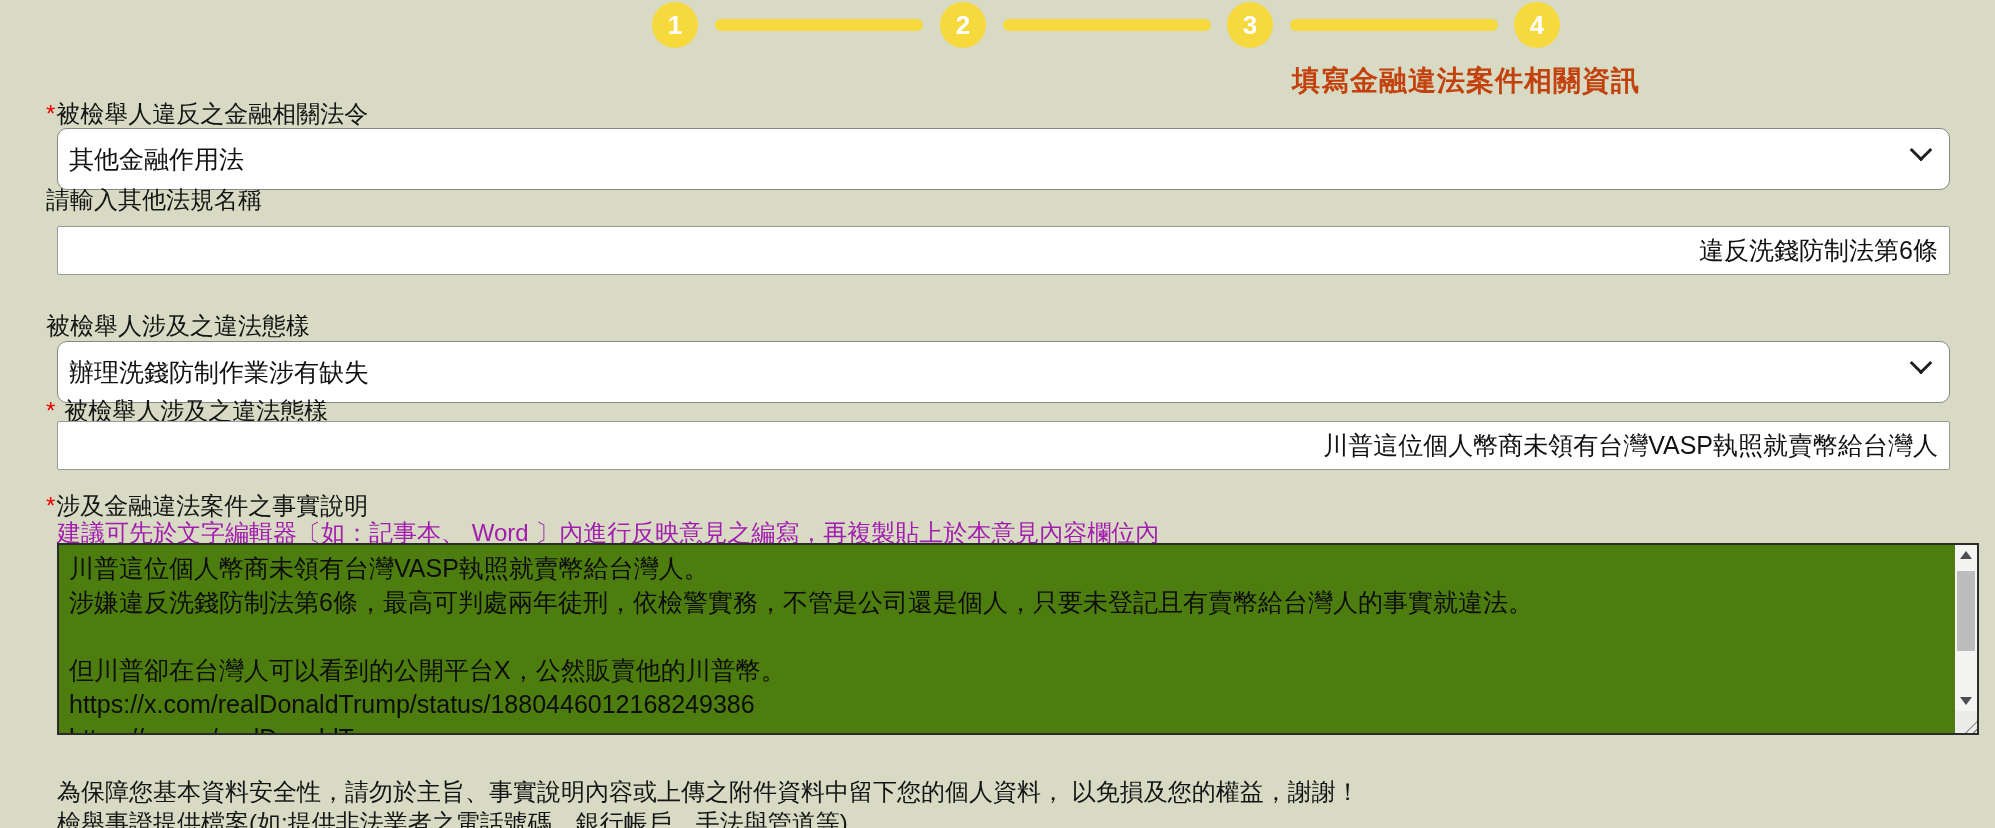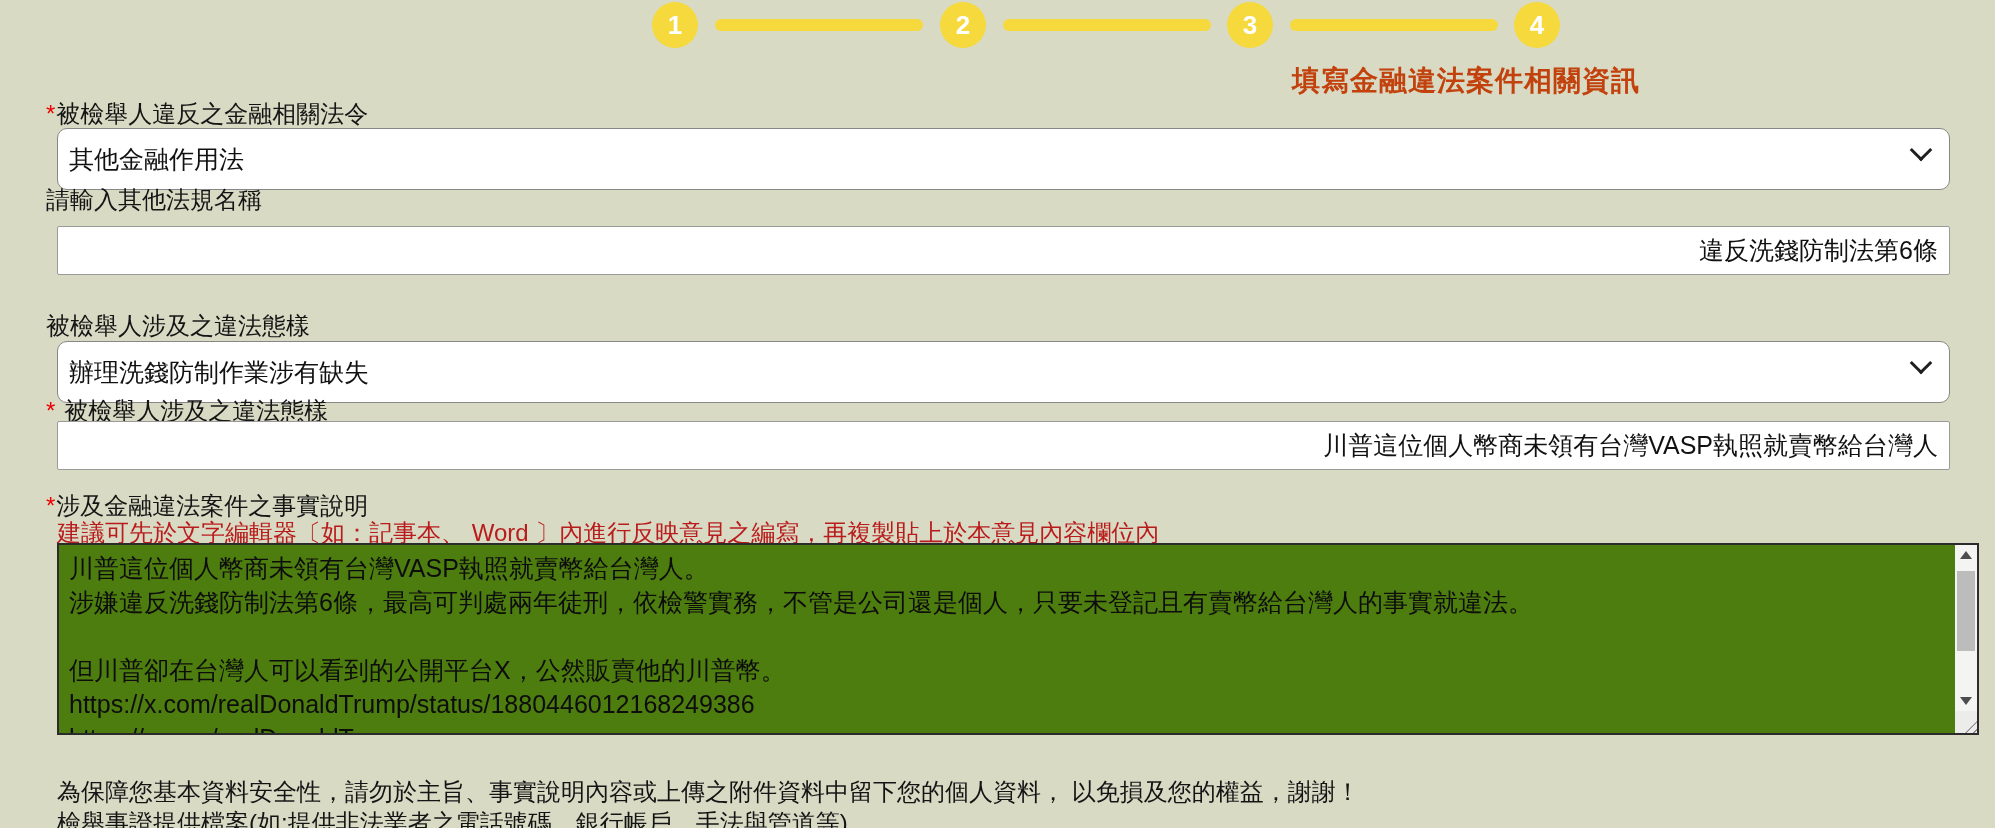--- a/index.html
+++ b/index.html
@@ -40,21 +40,21 @@
     transform:rotate(45deg);transform-origin:center;margin-top:-2px;
   }
   .text-input{
     position:absolute;left:57px;width:1893px;height:49px;box-sizing:border-box;
     background:#ffffff;border:1px solid #9a9a9a;border-radius:2px;
     font-size:25px;color:#111;padding:0 11px;outline:none;
     font-family:"Liberation Sans","DejaVu Sans",sans-serif;
     text-align:right;
   }
   .hint-line{
-    position:absolute;left:57px;font-size:24px;color:#b91c1c;white-space:nowrap;
+    position:absolute;left:57px;font-size:24px;color:#a21caf;white-space:nowrap;
   }
   
   .textarea-box{
     position:absolute;left:57px;top:543px;width:1922px;height:192px;box-sizing:border-box;
     background:#4d7c0f;border:2px solid #2b2b2b;
   }
   .textarea-content{
     position:absolute;left:0;top:0;right:24px;bottom:0;overflow:hidden;
     padding:6px 10px 0 10px;
     font-size:25px;line-height:34px;color:#0d0d0d;white-space:pre-wrap;word-break:break-all;

